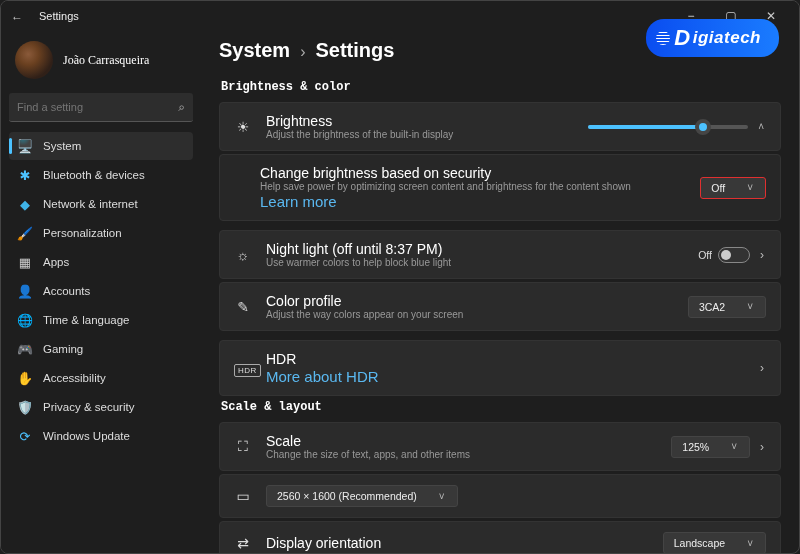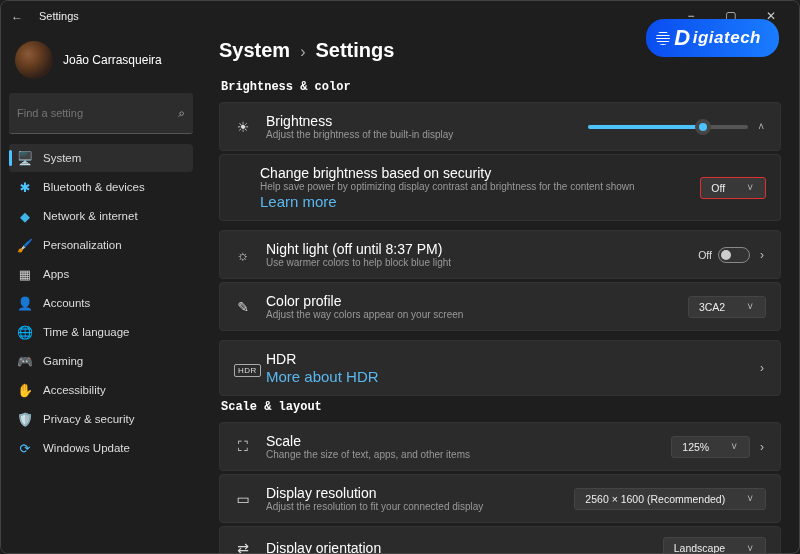--- a/index.html
+++ b/index.html
@@ -30,25 +30,25 @@
   .sidebar {
     width: 200px;
     padding: 4px 8px 8px 8px;
     background: #1e1e1e;
   }
   .profile { display: flex; align-items: center; gap: 10px; padding: 6px 6px 14px 6px; }
   .avatar {
     width: 38px; height: 38px; border-radius: 50%;
     background: radial-gradient(circle at 35% 35%, #8a5a3a 0%, #6a4020 30%, #302018 70%);
   }
-  .profile .name { font-size: 12px; color: #fff; }
+  .profile .name { font-size: 12px; color: #fff; font-family: Liberation Serif, serif; }
   .search {
     display: flex; align-items: center;
     background: #2d2d2d; border-radius: 3px; border-bottom: 1px solid #555;
-    padding: 13px 8px; margin-bottom: 10px;
+    padding: 7px 8px; margin-bottom: 10px;
   }
   .search input {
     flex: 1; background: transparent; border: none; outline: none; color: #ccc; font-size: 11px;
   }
   .search .mag { color: #aaa; font-size: 12px; }
   .nav { list-style: none; }
   .nav li {
     display: flex; align-items: center; gap: 10px;
     padding: 6px 8px; border-radius: 4px; color: #ddd; font-size: 11.5px;
     margin-bottom: 1px; position: relative;
@@ -212,21 +212,21 @@
           <div class="fill"></div>
             <div class="thumb"></div>
         </div>
         <span class="chev-d">˄</span>
       </div>
     </div>
 
     <div class="card sub">
       <div class="cc">
         <div class="ct">Change brightness based on security</div>
-        <div class="cs">Help save power by optimizing display contrast and brightness for the content shown</div>
+        <div class="cs">Help save power by optimizing screen content and brightness for the content shown</div>
         <div class="link">Learn more</div>
       </div>
       <div class="right">
         <div class="dropdown highlight">
           <span>Off</span>
           <span class="chev-d">˅</span>
         </div>
       </div>
     </div>
 
@@ -288,24 +288,20 @@
         <div class="dropdown">
           <span>125%</span>
           <span class="chev-d">˅</span>
         </div>
         <span class="chev-r">›</span>
       </div>
     </div>
 
     <div class="card">
       <span class="cic">▭</span>
-      <div class="cc">
-        <div class="ct">Display resolution</div>
-        <div class="cs">Adjust the resolution to fit your connected display</div>
-      </div>
       <div class="right">
         <div class="dropdown">
           <span>2560 × 1600 (Recommended)</span>
           <span class="chev-d">˅</span>
         </div>
       </div>
     </div>
 
     <div class="card">
       <span class="cic">⇄</span>

